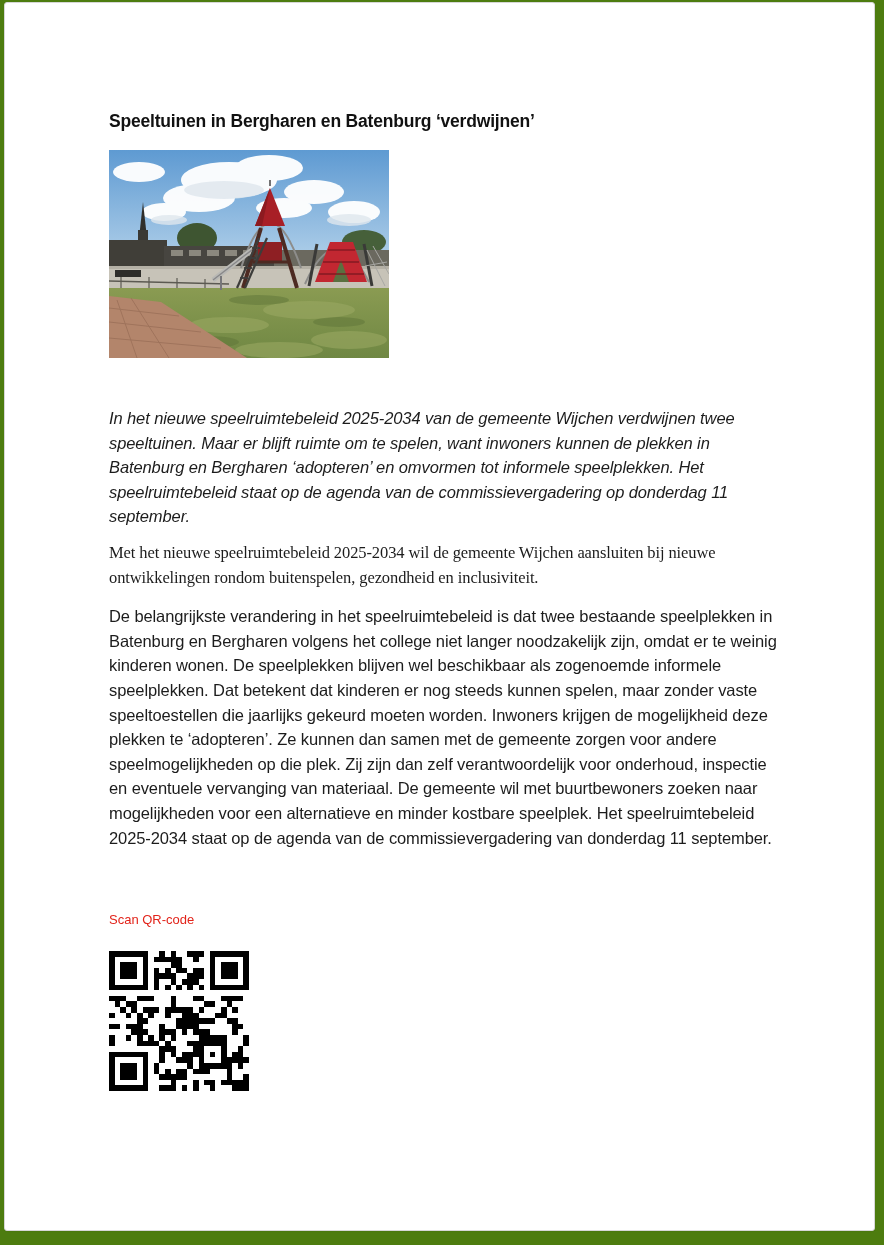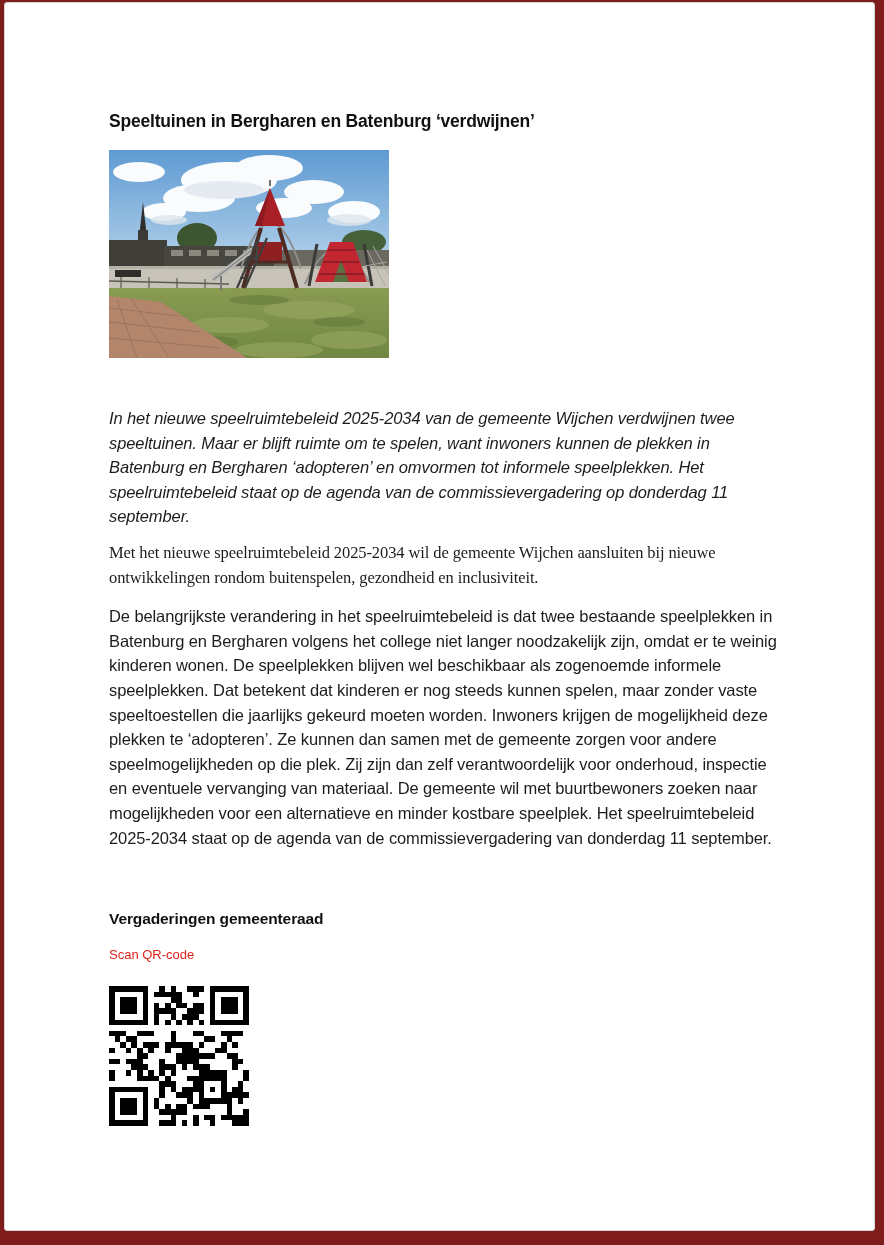--- a/index.html
+++ b/index.html
@@ -5,21 +5,21 @@
   html, body {
     margin: 0;
     padding: 0;
     background: #ffffff;
     font-family: "Liberation Sans", sans-serif;
   }
   .stage {
     position: relative;
     width: 884px;
     height: 1245px;
-    background: #7f1d1d;
+    background: #4d7c0f;
     overflow: hidden;
   }
   .page-card {
     position: absolute;
     left: 4px;
     top: 2px;
     width: 871px;
     height: 1229px;
     background: #ffffff;
     border: 1px solid #d7d7d7;
@@ -216,21 +216,20 @@
           </g>
         </svg>
       </div>
 
       <p class="lead">In het nieuwe speelruimtebeleid 2025-2034 van de gemeente Wijchen verdwijnen twee speeltuinen. Maar er blijft ruimte om te spelen, want inwoners kunnen de plekken in Batenburg en Bergharen ‘adopteren’ en omvormen tot informele speelplekken. Het speelruimtebeleid staat op de agenda van de commissievergadering op donderdag 11 september.</p>
 
       <p class="para-1">Met het nieuwe speelruimtebeleid 2025-2034 wil de gemeente Wijchen aansluiten bij nieuwe ontwikkelingen rondom buitenspelen, gezondheid en inclusiviteit.</p>
 
       <p class="para-2">De belangrijkste verandering in het speelruimtebeleid is dat twee bestaande speelplekken in Batenburg en Bergharen volgens het college niet langer noodzakelijk zijn, omdat er te weinig kinderen wonen. De speelplekken blijven wel beschikbaar als zogenoemde informele speelplekken. Dat betekent dat kinderen er nog steeds kunnen spelen, maar zonder vaste speeltoestellen die jaarlijks gekeurd moeten worden. Inwoners krijgen de mogelijkheid deze plekken te ‘adopteren’. Ze kunnen dan samen met de gemeente zorgen voor andere speelmogelijkheden op die plek. Zij zijn dan zelf verantwoordelijk voor onderhoud, inspectie en eventuele vervanging van materiaal. De gemeente wil met buurtbewoners zoeken naar mogelijkheden voor een alternatieve en minder kostbare speelplek. Het speelruimtebeleid 2025-2034 staat op de agenda van de commissievergadering van donderdag 11 september.</p>
 
-      <h2 class="subheading">Vergaderingen gemeenteraad</h2>
 
       <a class="qr-link" href="#" style="color: rgb(226, 35, 26);">Scan QR-code</a>
 
       <div class="qr-box">
         <svg id="qr-svg" width="140" height="140" viewBox="0 0 25 25" shape-rendering="crispEdges" xmlns="http://www.w3.org/2000/svg">
             <g fill="#000000">
               <rect x="0" y="0" width="1" height="1"></rect>
               <rect x="1" y="0" width="1" height="1"></rect>
               <rect x="2" y="0" width="1" height="1"></rect>
               <rect x="3" y="0" width="1" height="1"></rect>

